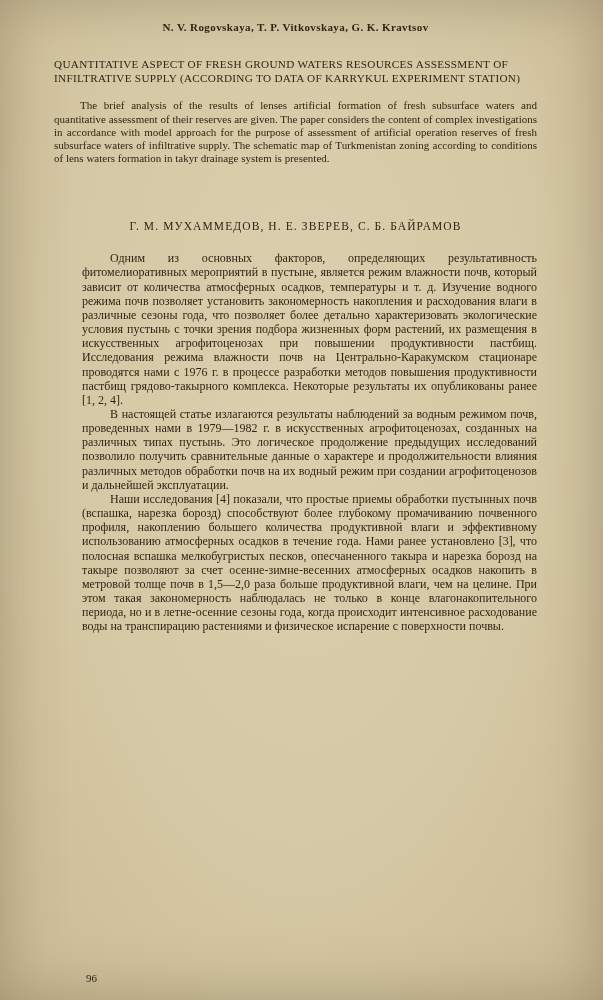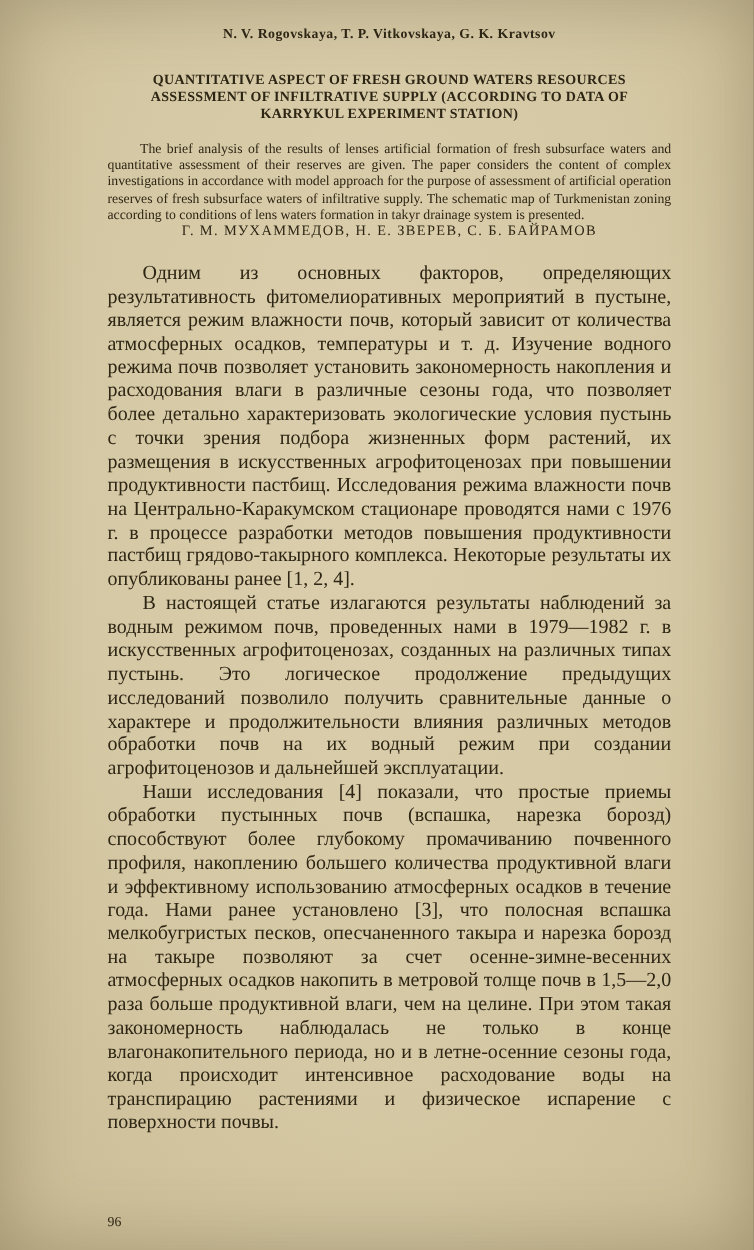--- a/index.html
+++ b/index.html
@@ -6,68 +6,70 @@
     margin: 0;
     padding: 0;
     background: #8a7f66;
   }
   .page {
     position: relative;
     width: 603px;
     height: 1000px;
     margin: 0 auto;
     box-sizing: border-box;
-    padding: 0 66px 0 86px;
+    padding: 0 66px 0 54px;
     background: radial-gradient(ellipse at 50% 38%, #dccfae 0%, #d5c8a4 55%, #c9bb94 100%);
     box-shadow: inset 0 0 60px rgba(90, 75, 45, 0.35);
     color: #2e2615;
     font-family: "Liberation Serif", "DejaVu Serif", serif;
     overflow: hidden;
   }
   .authors-en {
     padding-top: 21px;
     text-align: center;
     font-weight: bold;
     font-size: 11px;
     letter-spacing: 0.4px;
   }
   .en-title {
     margin-top: 25px;
-    text-align: center;
-    font-weight: bold;
+    text-align: left;
+    font-weight: normal;
     font-size: 11.2px;
     line-height: 1.22;
     letter-spacing: 0.3px;
   }
   .abstract {
     margin-top: 14px;
     font-size: 11px;
     line-height: 1.2;
     text-align: justify;
     text-indent: 26px;
   }
   .ru-authors {
+    margin-top: 55px;
     text-align: center;
     font-size: 11.5px;
     letter-spacing: 1.1px;
     white-space: nowrap;
   }
   .ru-title {
     margin-top: 21px;
     text-align: center;
     font-weight: bold;
     font-size: 13.6px;
     line-height: 1.28;
     letter-spacing: 0.2px;
   }
   .body-text {
     margin-top: 19px;
-    font-size: 16px;
+    font-size: 12px;
     line-height: 1.18;
     text-align: justify;
+    margin-left: 28px;
   }
   .body-text p {
     margin: 0;
     text-indent: 28px;
   }
   .page-number {
     position: absolute;
     left: 86px;
     bottom: 16px;
     font-size: 11px;

